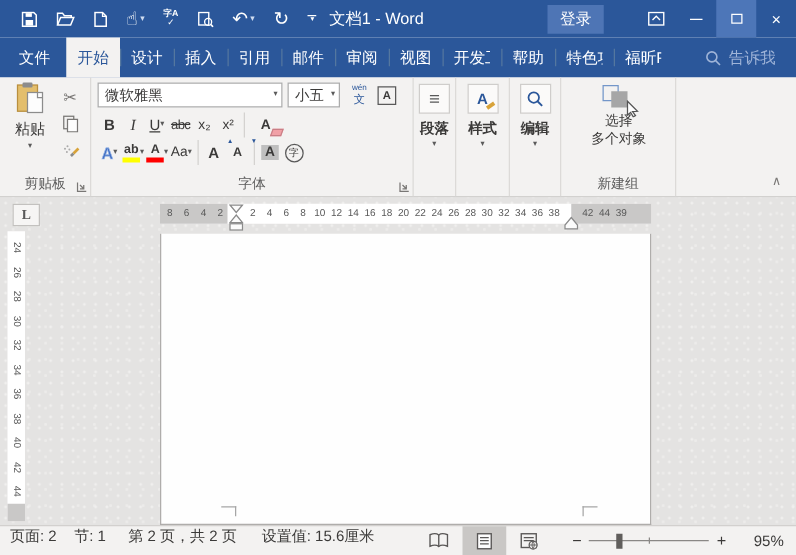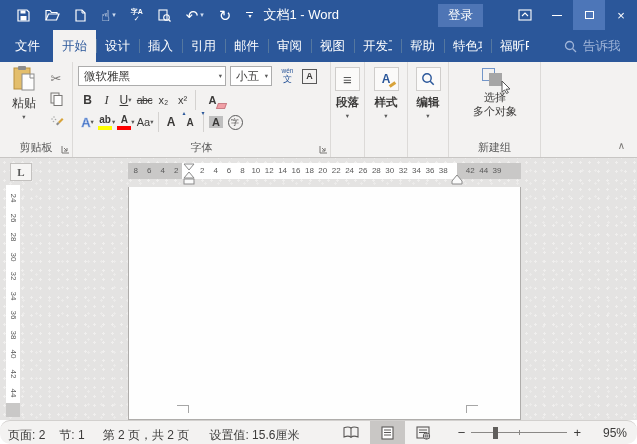--- a/index.html
+++ b/index.html
@@ -123,21 +123,21 @@
   .rmark { position:absolute; left:323px; top:8px; }
   .vruler { position:absolute; left:6px; top:27px; width:14px; height:232px; background:#fff; }
   .vruler .vgray { position:absolute; left:0; bottom:0; width:14px; height:14px; background:#C9C8C7; }
   .vruler span { position:absolute; left:0; width:14px; height:14px; text-align:center; font-size:8px; line-height:14px; color:#595959; transform:rotate(90deg); }
   .page { position:absolute; left:128px; top:29px; width:393px; height:233px; background:#FEFEFE; border-left:1px solid #AFADAB; border-right:1px solid #AFADAB; border-bottom:1px solid #AFADAB; }
   .crop { position:absolute; width:12px; height:8px; border-top:1px solid #A6A6A6; }
   .crop.cl { left:48px; top:218px; border-right:1px solid #A6A6A6; }
   .crop.cr { left:337px; top:218px; border-left:1px solid #A6A6A6; }
 
   
-  .statusbar { height:24px; background:#F3F2F1; border-top:1px solid #D2D0CE; display:flex; align-items:flex-end; font-size:12px; color:#3B3A39; flex:0 0 auto;border-radius:10px; }
+  .statusbar { height:24px; background:#F3F2F1; border-top:1px solid #D2D0CE; display:flex; align-items:flex-start; font-size:12px; color:#3B3A39; flex:0 0 auto; }
   .sb-item { margin-left:14px; white-space:nowrap; cursor:default; }
   .sb-item:first-child { margin-left:8px; }
   .sb-right { margin-left:auto; display:flex; align-items:center; height:100%; }
   .viewbtn { height:100%; display:flex; align-items:center; justify-content:center; padding:0 11px; }
   .viewbtn.sel { background:#C9C7C5; }
   .zoomout,.zoomin { font-size:13px; color:#3B3A39; padding:0 6px; }
   .zoomout { margin-left:10px; }
   .slider { position:relative; width:96px; height:24px; }
   .slider .line { position:absolute; left:0; right:0; top:11px; height:1px; background:#8A8886; }
   .slider .tick { position:absolute; left:50%; top:9px; width:1px; height:5px; background:#8A8886; }

